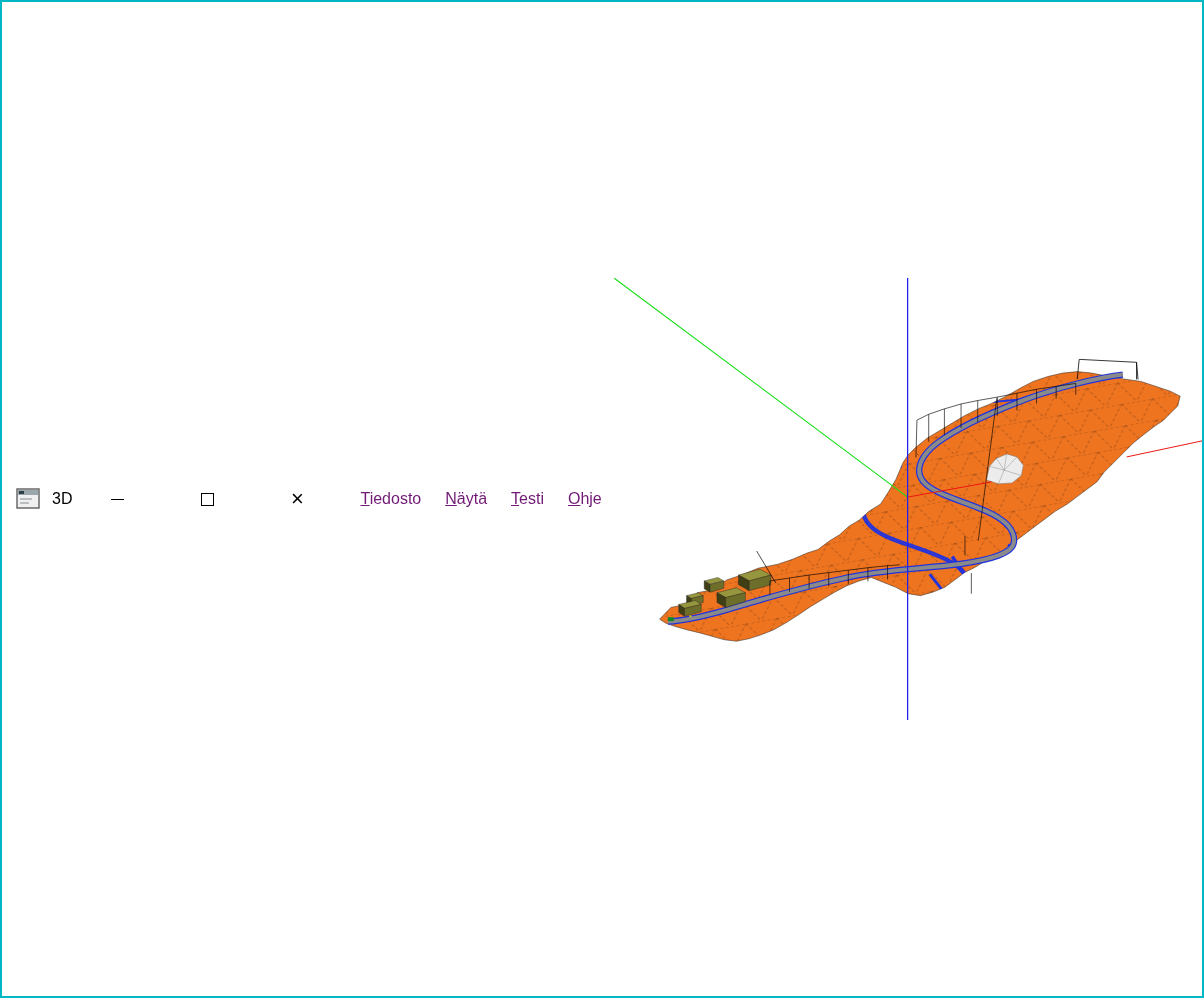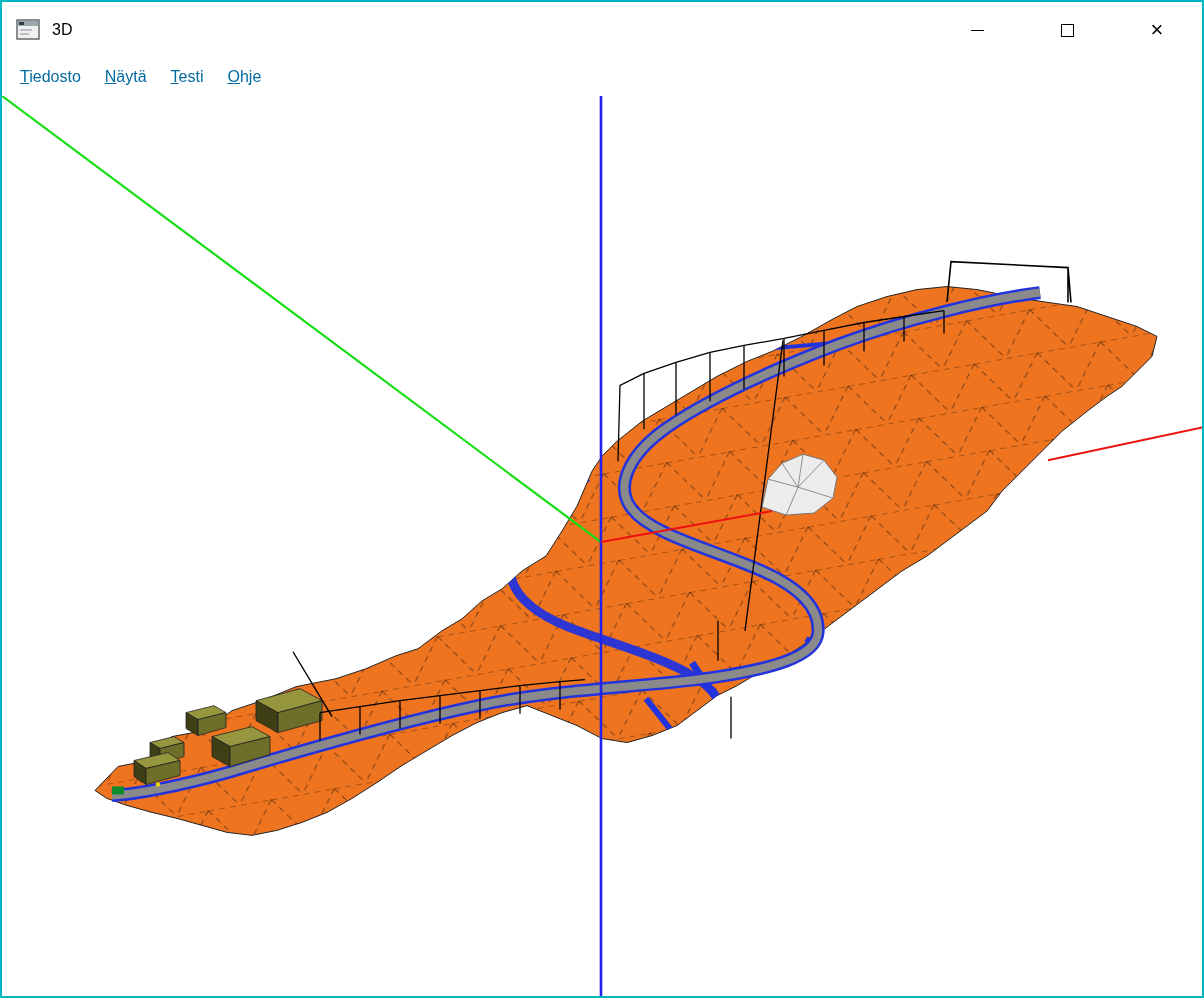--- a/index.html
+++ b/index.html
@@ -1,31 +1,31 @@
 <!DOCTYPE html>
 <html style="--window-border: #00b7c3; --axis-red: #ee1111; --axis-green: #11dd11; --axis-blue: #2222ee; --terrain: #ee7420; --terrain-edge: #222222; --mesh-line: #000000; --road: #8a8a8a; --water: #2233dd; --building-top: #96963e; --building-front: #3f3f16; --building-side: #6e6e2b; --rock-fill: #ececec; --rock-edge: #777777; --wireframe: #000000; --grass-patch: #0a8a2a; --marker-yellow: #e8d800;"><head>
 <meta charset="utf-8">
 <style>
   html,body { margin:0; padding:0; background:#777; }
   .window {
     width:1204px; height:998px; box-sizing:border-box;
     border:2px solid var(--window-border,#00b7c3);
-    background:#fff; display:flex; flex-direction:column;
-    font-family:"Liberation Sans", sans-serif; position:relative; overflow:hidden;
+    background:#fff; display:flex; 
+    font-family:"Liberation Sans", sans-serif; position:relative; overflow:hidden;align-items:center;
   }
   .titlebar { height:56px; display:flex; align-items:center; padding-left:14px; flex:0 0 auto; background:#fff; }
   .app-icon { width:24px; height:22px; flex:0 0 auto; }
   .title { margin-left:12px; font-size:16px; color:#000; }
   .caption-buttons { margin-left:auto; display:flex; height:100%; align-self:flex-start; }
   .cap-btn { width:90px; height:56px; border:none; background:#fff; cursor:pointer;
              display:flex; align-items:center; justify-content:center; padding:0; }
   .glyph-min { width:13px; border-top:1.5px solid #000; display:block; }
   .glyph-max { width:11px; height:11px; border:1.2px solid #000; display:block; background:transparent; }
   .glyph-close { font-size:22px; line-height:1; color:#000; font-weight:400; }
-  .menubar { height:38px; display:flex; align-items:center; padding-left:6px; font-size:16px; flex:0 0 auto; background:#fff; color:#0369a1; }
+  .menubar { height:38px; display:flex; align-items:center; padding-left:6px; font-size:16px; flex:0 0 auto; background:#fff; color:#701a75; }
   .menu-item { padding:6px 12px; cursor:default; }
   .ak { text-decoration:underline; }
   .viewport { flex:1 1 auto; position:relative; background:#fff; overflow:hidden; }
   .viewport svg { width:100%; height:100%; display:block; }
 </style>
 </head>
 <body>
 
 <div class="window">
 

